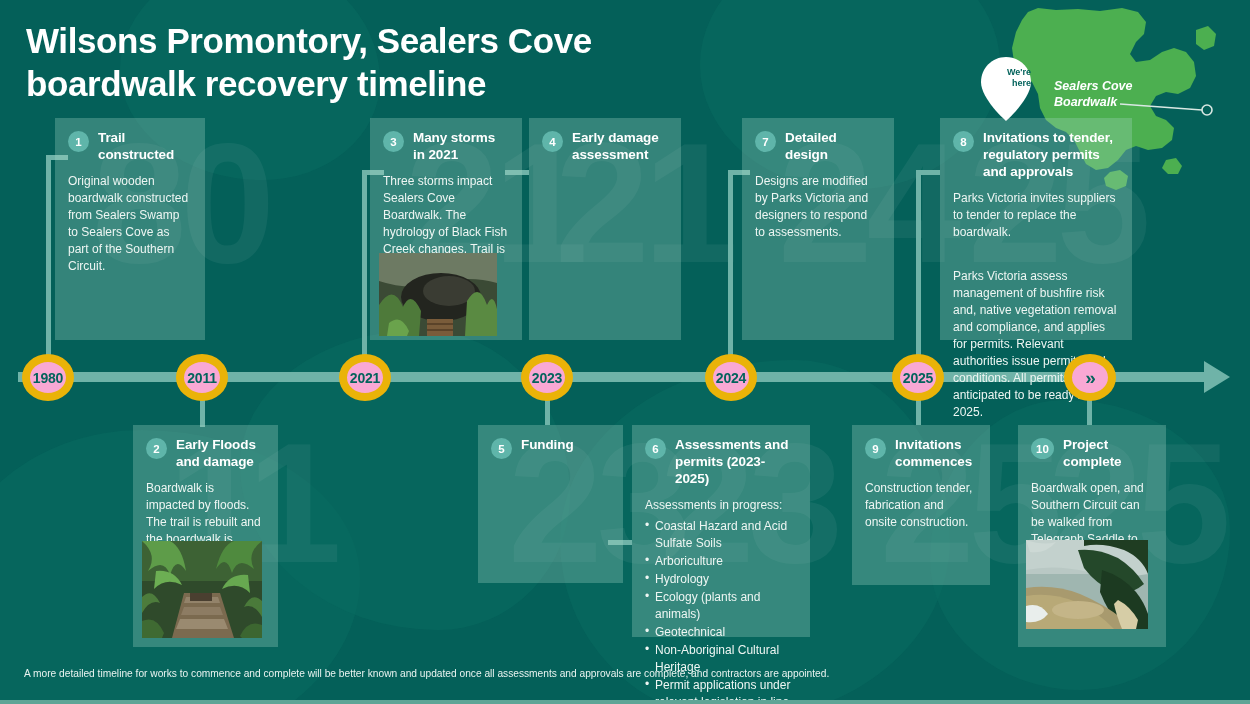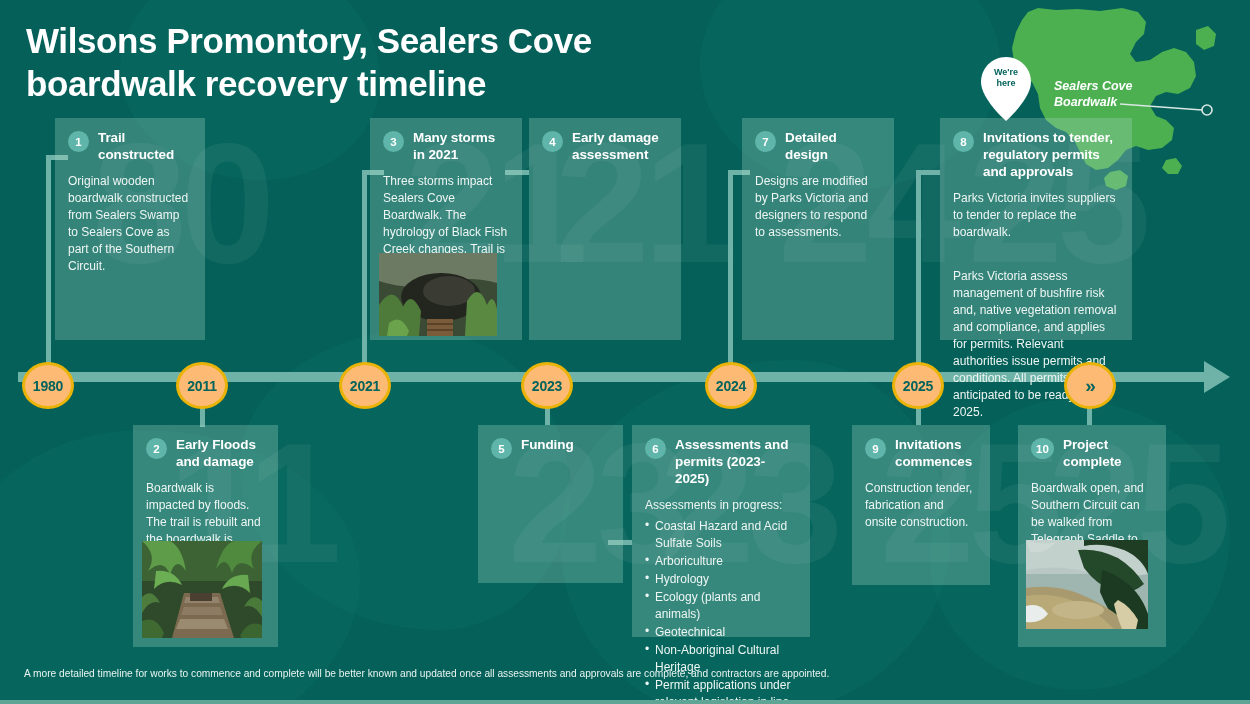--- a/index.html
+++ b/index.html
@@ -71,21 +71,21 @@
     width: 90px;
     font-style: italic;
   }
 
   
   .pin { position: absolute; left: 981px; top: 57px; z-index: 12; width: 50px; height: 64px; }
   .pin-text {
     position: absolute;
     left: 0; top: 10px;
     width: 50px;
-    text-align: center;
+    text-align: right;
     font-size: 9px;
     font-weight: 700;
     color: #04635c;
     line-height: 1.18;
     z-index: 2;
   }
 
   
   .axis {
     position: absolute;
@@ -103,24 +103,24 @@
     position: absolute;
     right: 0; top: -11px;
     width: 0; height: 0;
     border-top: 16px solid transparent;
     border-bottom: 16px solid transparent;
     border-left: 26px solid #6fb3a8;
   }
 
   .node {
     position: absolute;
-    top: 362px;
+    top: 354px;
     width: 52px; height: 47px;
-    background: #fdba74;
-    border: 3px solid #eab308;
+    background: #f9a8d4;
+    border: 8px solid #eab308;
     border-radius: 50%;
     display: flex;
     align-items: center;
     justify-content: center;
     font-size: 14px;
     font-weight: 800;
     color: #04635c;
     z-index: 8;
     letter-spacing: -0.2px;
   }

